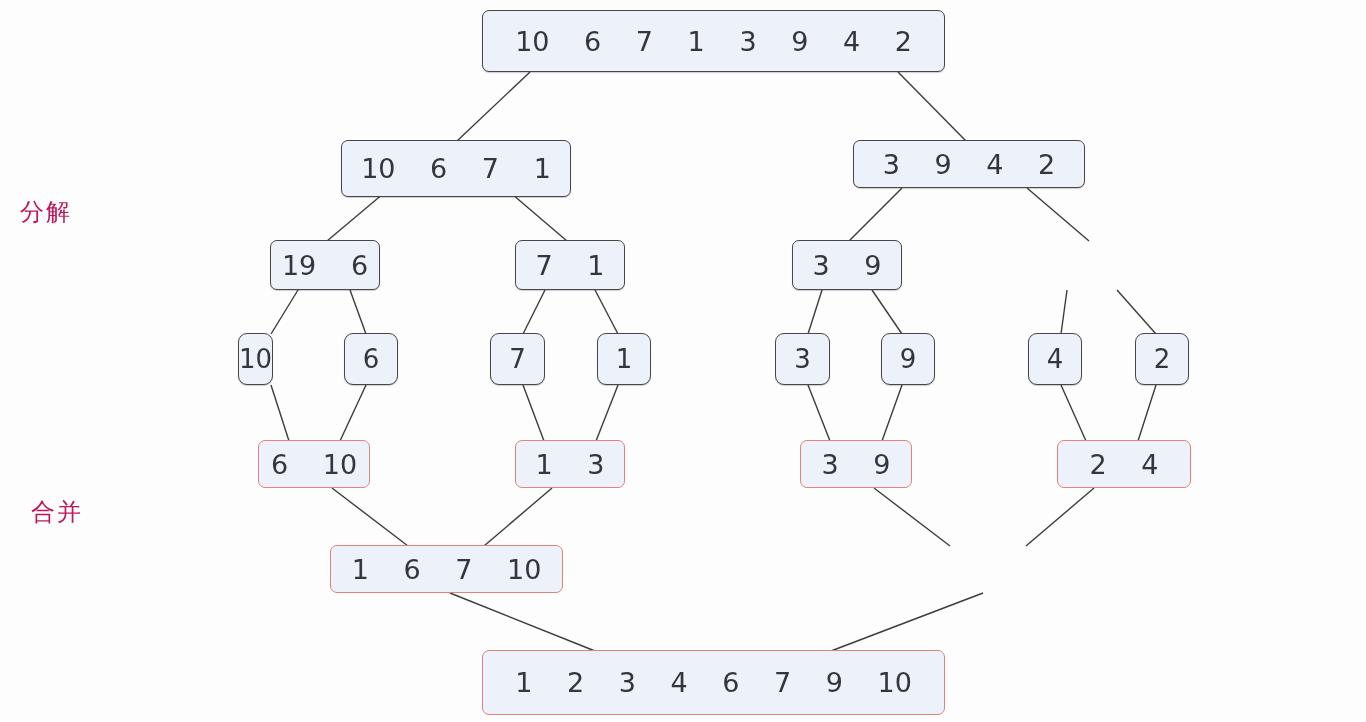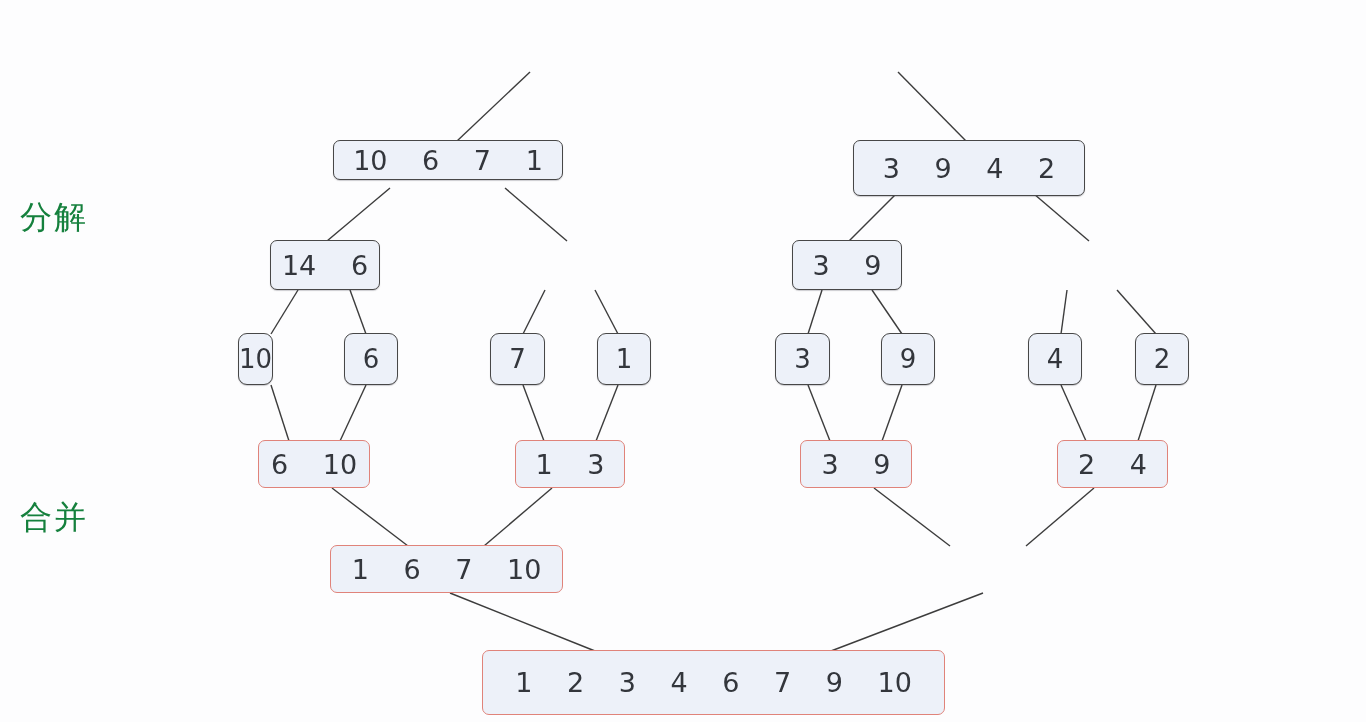--- a/index.html
+++ b/index.html
@@ -35,22 +35,22 @@
   .node.decompose{
     border:1.6px solid var(--decompose_border,#474747);
     box-shadow:0 1px 1px rgba(60,60,70,0.25);
   }
   .node.merge{
     border:1.6px solid var(--merge_border,#e0837a);
   }
   .node.small{font-size:26px;}
   .phase-label{
     position:absolute;
-    font-size:32px;
-    color:#15803d;
+    font-size:24px;
+    color:#be185d;
     letter-spacing:2px;
   }
 </style>
 </head>
 <body>
 
 <div id="stage">
 
   <svg id="edge-layer" viewBox="0 0 1366 722">
 
@@ -79,40 +79,42 @@
     <line class="edge" x1="1156" y1="385" x2="1138" y2="441"></line>
     <line class="edge" x1="332" y1="488" x2="408" y2="546"></line>
     <line class="edge" x1="552" y1="488" x2="484" y2="546"></line>
     <line class="edge" x1="874" y1="488" x2="950" y2="546"></line>
     <line class="edge" x1="1094" y1="488" x2="1026" y2="546"></line>
     <line class="edge" x1="450" y1="593" x2="595" y2="651"></line>
     <line class="edge" x1="983" y1="593" x2="831" y2="651"></line>
   </svg>
 
   <div class="phase-label" style="left:20px;top:196px">分解</div>
-  <div class="phase-label" style="left:20px;top:496px">合并</div>
+  <div class="phase-label" style="left:31px;top:496px">合并</div>
 
-  <div class="node decompose" style="left:333px;top:140px;width:230px;height:40px">10 6 7 1</div>
-  <div class="node decompose" style="left:853px;top:140px;width:232px;height:56px">3 9 4 2</div>
-  <div class="node decompose" style="left:270px;top:240px;width:110px;height:50px">14 6</div>
+  <div class="node decompose" style="left:482px;top:10px;width:463px;height:62px">10 6 7 1 3 9 4 2</div>
+  <div class="node decompose" style="left:341px;top:140px;width:230px;height:57px">10 6 7 1</div>
+  <div class="node decompose" style="left:853px;top:140px;width:232px;height:48px">3 9 4 2</div>
+  <div class="node decompose" style="left:270px;top:240px;width:110px;height:50px">19 6</div>
+  <div class="node decompose" style="left:515px;top:240px;width:110px;height:50px">7 1</div>
   <div class="node decompose" style="left:792px;top:240px;width:110px;height:50px">3 9</div>
 
   <div class="node decompose small" style="left:238px;top:333px;width:35px;height:52px;border-radius:9px">10</div>
   <div class="node decompose small" style="left:344px;top:333px;width:54px;height:52px;border-radius:9px">6</div>
   <div class="node decompose small" style="left:490px;top:333px;width:55px;height:52px;border-radius:9px">7</div>
   <div class="node decompose small" style="left:597px;top:333px;width:54px;height:52px;border-radius:9px">1</div>
   <div class="node decompose small" style="left:775px;top:333px;width:55px;height:52px;border-radius:9px">3</div>
   <div class="node decompose small" style="left:881px;top:333px;width:54px;height:52px;border-radius:9px">9</div>
   <div class="node decompose small" style="left:1028px;top:333px;width:54px;height:52px;border-radius:9px">4</div>
   <div class="node decompose small" style="left:1135px;top:333px;width:54px;height:52px;border-radius:9px">2</div>
 
   <svg style="position:absolute;left:0;top:0;width:1366px;height:722px;pointer-events:none" viewBox="0 0 1366 722">
     <line class="divider" x1="93" y1="360" x2="1330" y2="360"></line>
   </svg>
 
   <div class="node merge" style="left:258px;top:440px;width:112px;height:48px">6 10</div>
   <div class="node merge" style="left:515px;top:440px;width:110px;height:48px">1 3</div>
   <div class="node merge" style="left:800px;top:440px;width:112px;height:48px">3 9</div>
-  <div class="node merge" style="left:1057px;top:440px;width:111px;height:48px">2 4</div>
+  <div class="node merge" style="left:1057px;top:440px;width:134px;height:48px">2 4</div>
   <div class="node merge" style="left:330px;top:545px;width:233px;height:48px">1 6 7 10</div>
   <div class="node merge" style="left:482px;top:650px;width:463px;height:65px">1 2 3 4 6 7 9 10</div>
 
 </div>
 
 </body></html>

